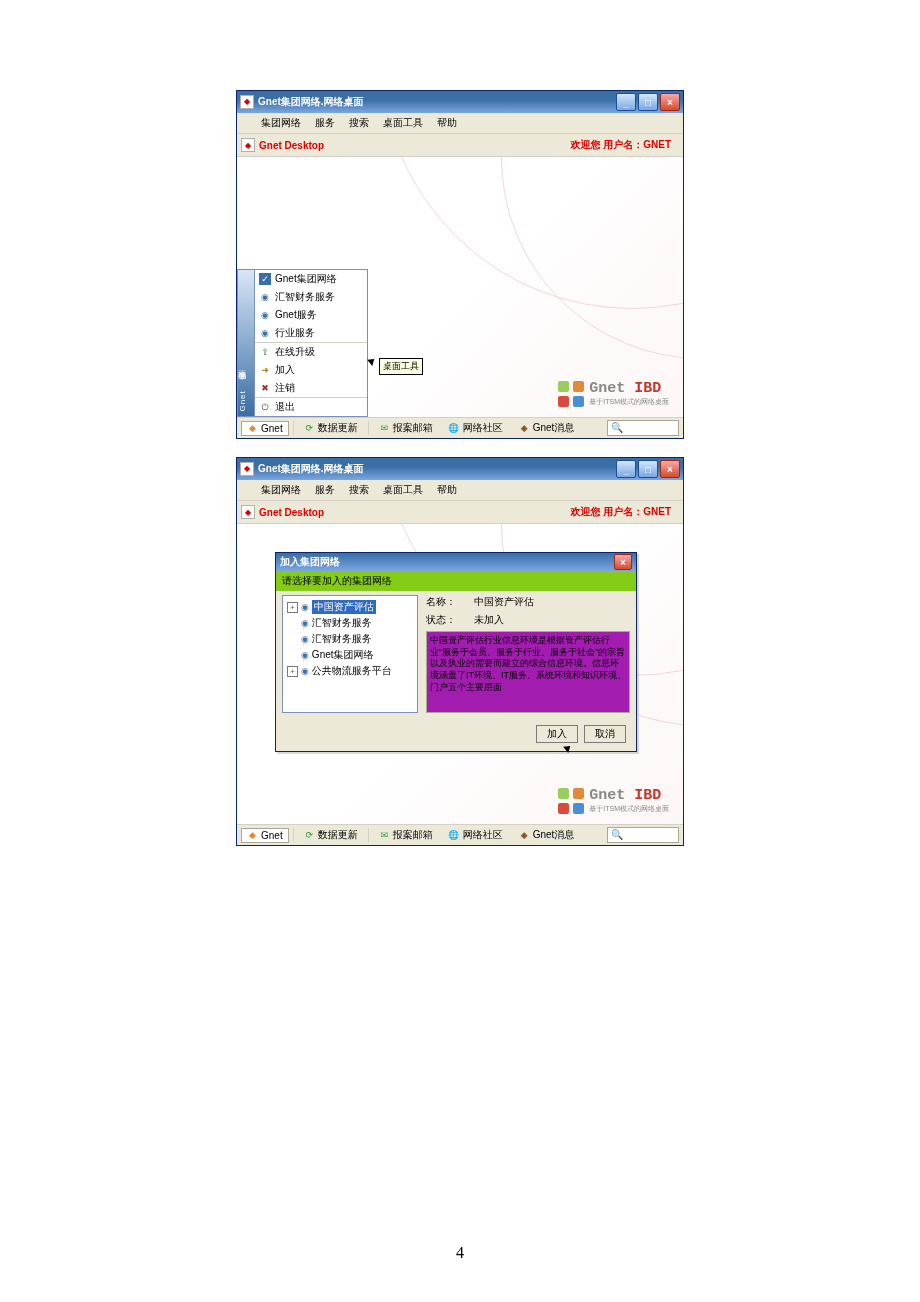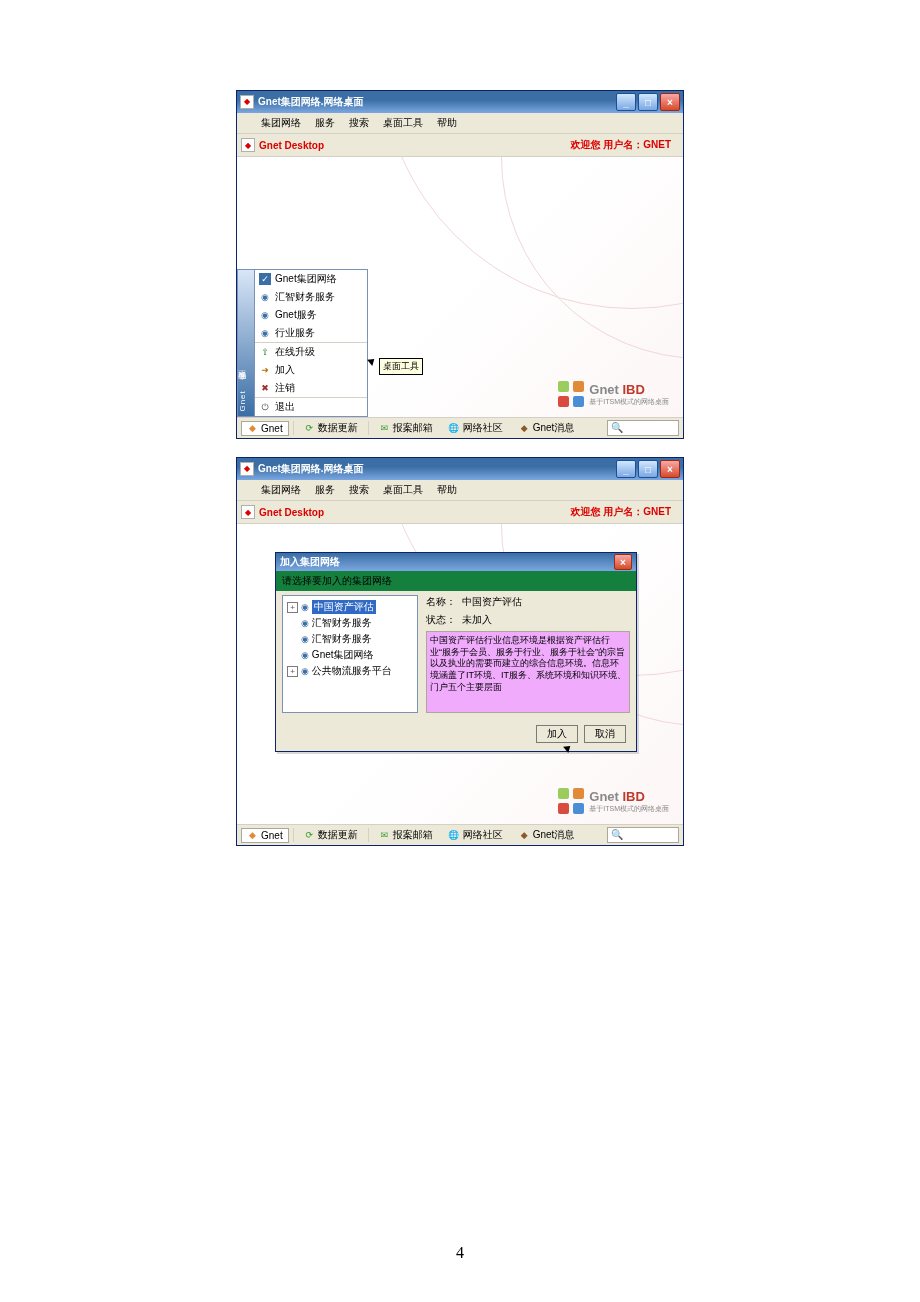--- a/index.html
+++ b/index.html
@@ -175,21 +175,22 @@
     width: 11px;
     height: 11px;
     border-radius: 2px;
   }
   .sq-tl { top:0; left:0; background:#9acd5e; }
   .sq-tr { top:0; right:0; background:#e18a3a; }
   .sq-bl { bottom:0; left:0; background:#d94b3f; }
   .sq-br { bottom:0; right:0; background:#4a8fd6; }
   .ibd-text .main {
     font-weight:bold;
-    font-size:13px;
+    font-size:15px;
+    font-family:Liberation Mono, monospace;
   }
   .ibd-text .main .g { color:#888; }
   .ibd-text .main .ibd { color:#c0392b; }
   .ibd-text .sub {
     font-size:7px;
     color:#888;
   }
 
   
   .popup-area {
@@ -318,21 +319,21 @@
   }
   .dlg-title .cx{
     margin-left:auto;
     width:16px;height:14px;
     background:linear-gradient(to bottom,#f8a8a8,#d54b2b);
     border:1px solid #9a2b12;border-radius:2px;
     display:flex;align-items:center;justify-content:center;color:#fff;font-size:10px;
   }
   .dlg-sub{
     padding:3px 6px;
-    background:#15803d;
+    background:#84cc16;
   }
   .dlg-body{
     display:flex;
     padding:4px 6px 4px 6px;
     gap:8px;
   }
   .tree-box{
     width:130px;height:110px;
     background:#fff;border:1px solid #7a92b8;
     padding:3px 2px;
@@ -349,26 +350,26 @@
   .tree-spacer{width:11px;}
   .tree-globe{color:#3a6ea5;font-size:9px;}
   .tree-item.selected span.lbl{
     background:#316ac5;color:#fff;padding:0 2px;
   }
   .info-zone{
     flex:1;
     display:flex;flex-direction:column;
     gap:4px;
   }
-  .info-row{display:flex;gap:6px;}
+  .info-row{display:flex;gap:18px;}
   .info-label{width:30px;}
   .desc-box{
     flex:1;
     min-height:68px;
-    background:#f0abfc;
+    background:#a21caf;
     border:1px solid #aca899;
     padding:3px;
     font-size:9px;
     line-height:1.3;
   }
   .search-row{
     display:flex;align-items:center;gap:4px;
     padding:4px 6px 0 6px;
   }
   .search-row input{

